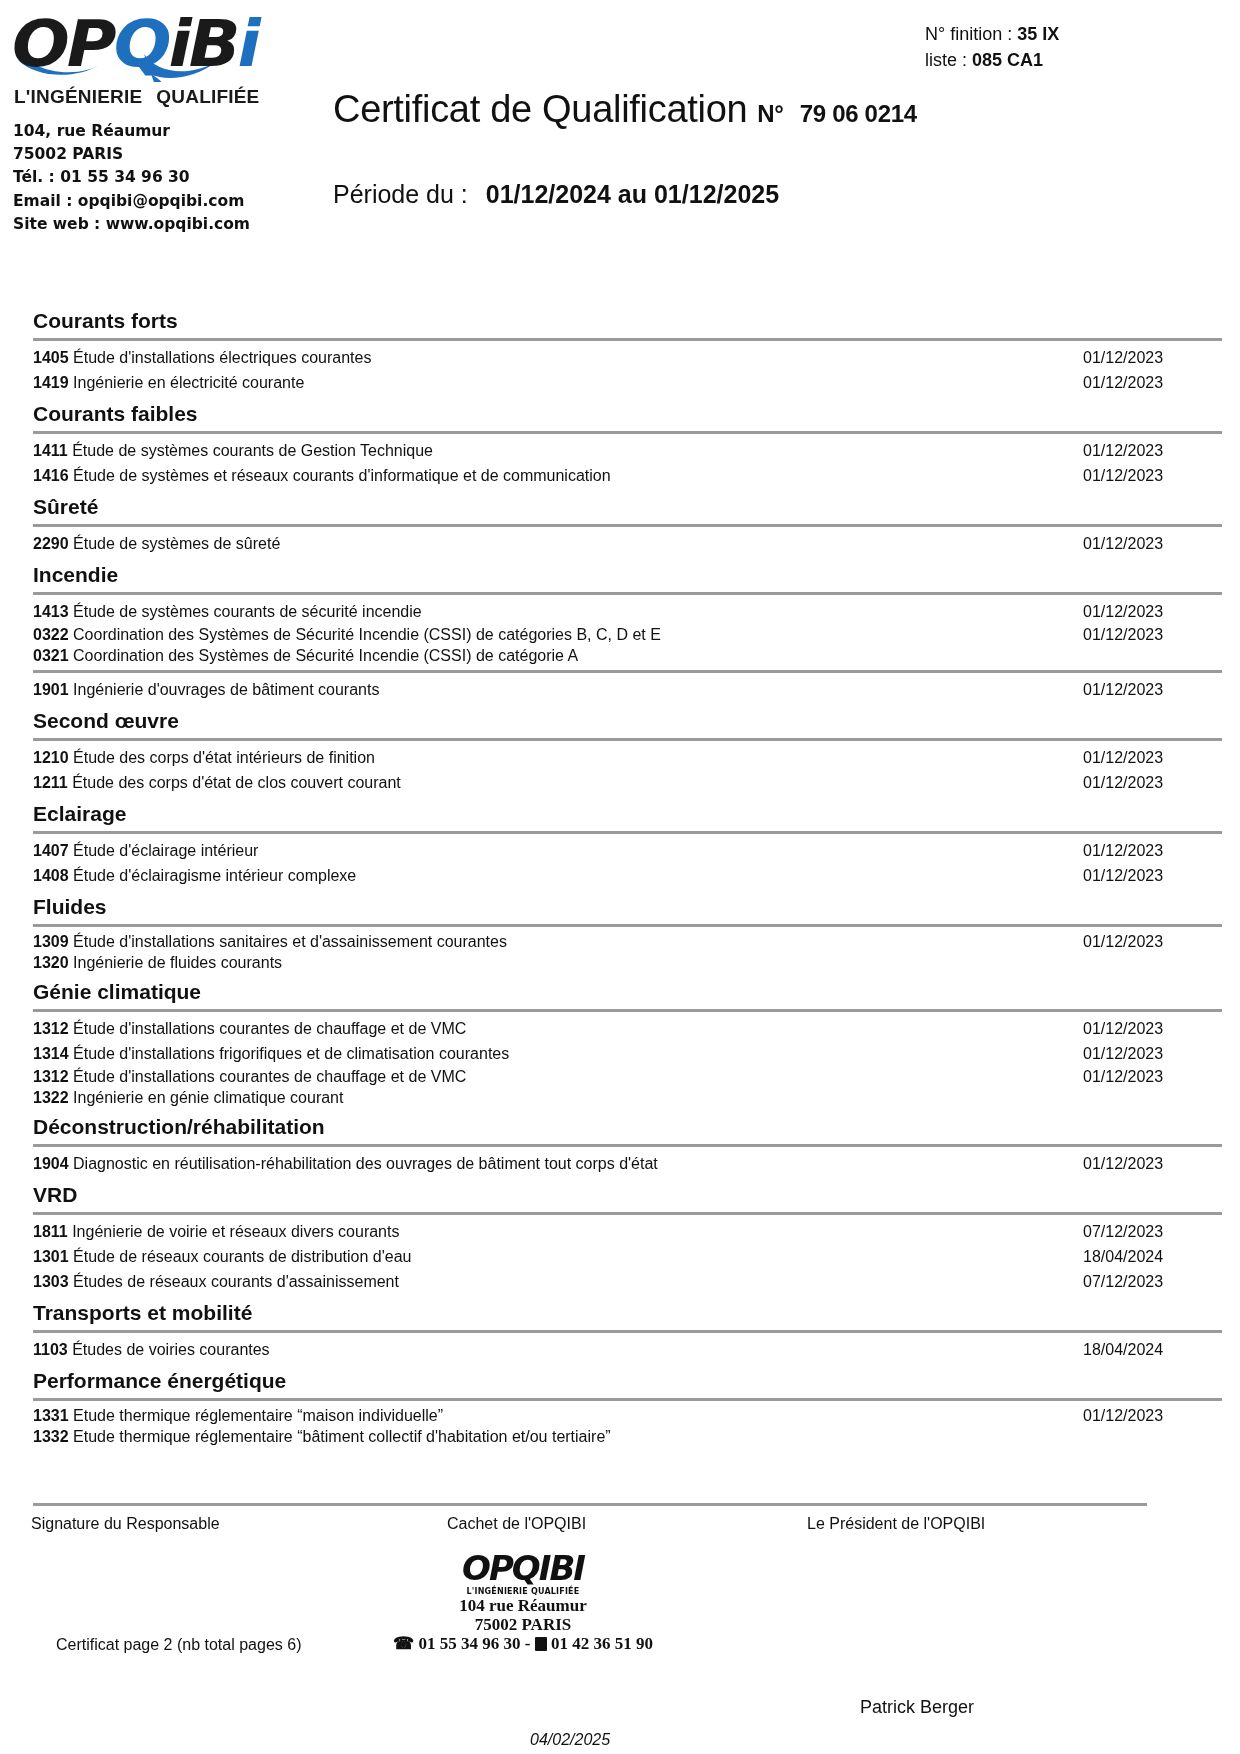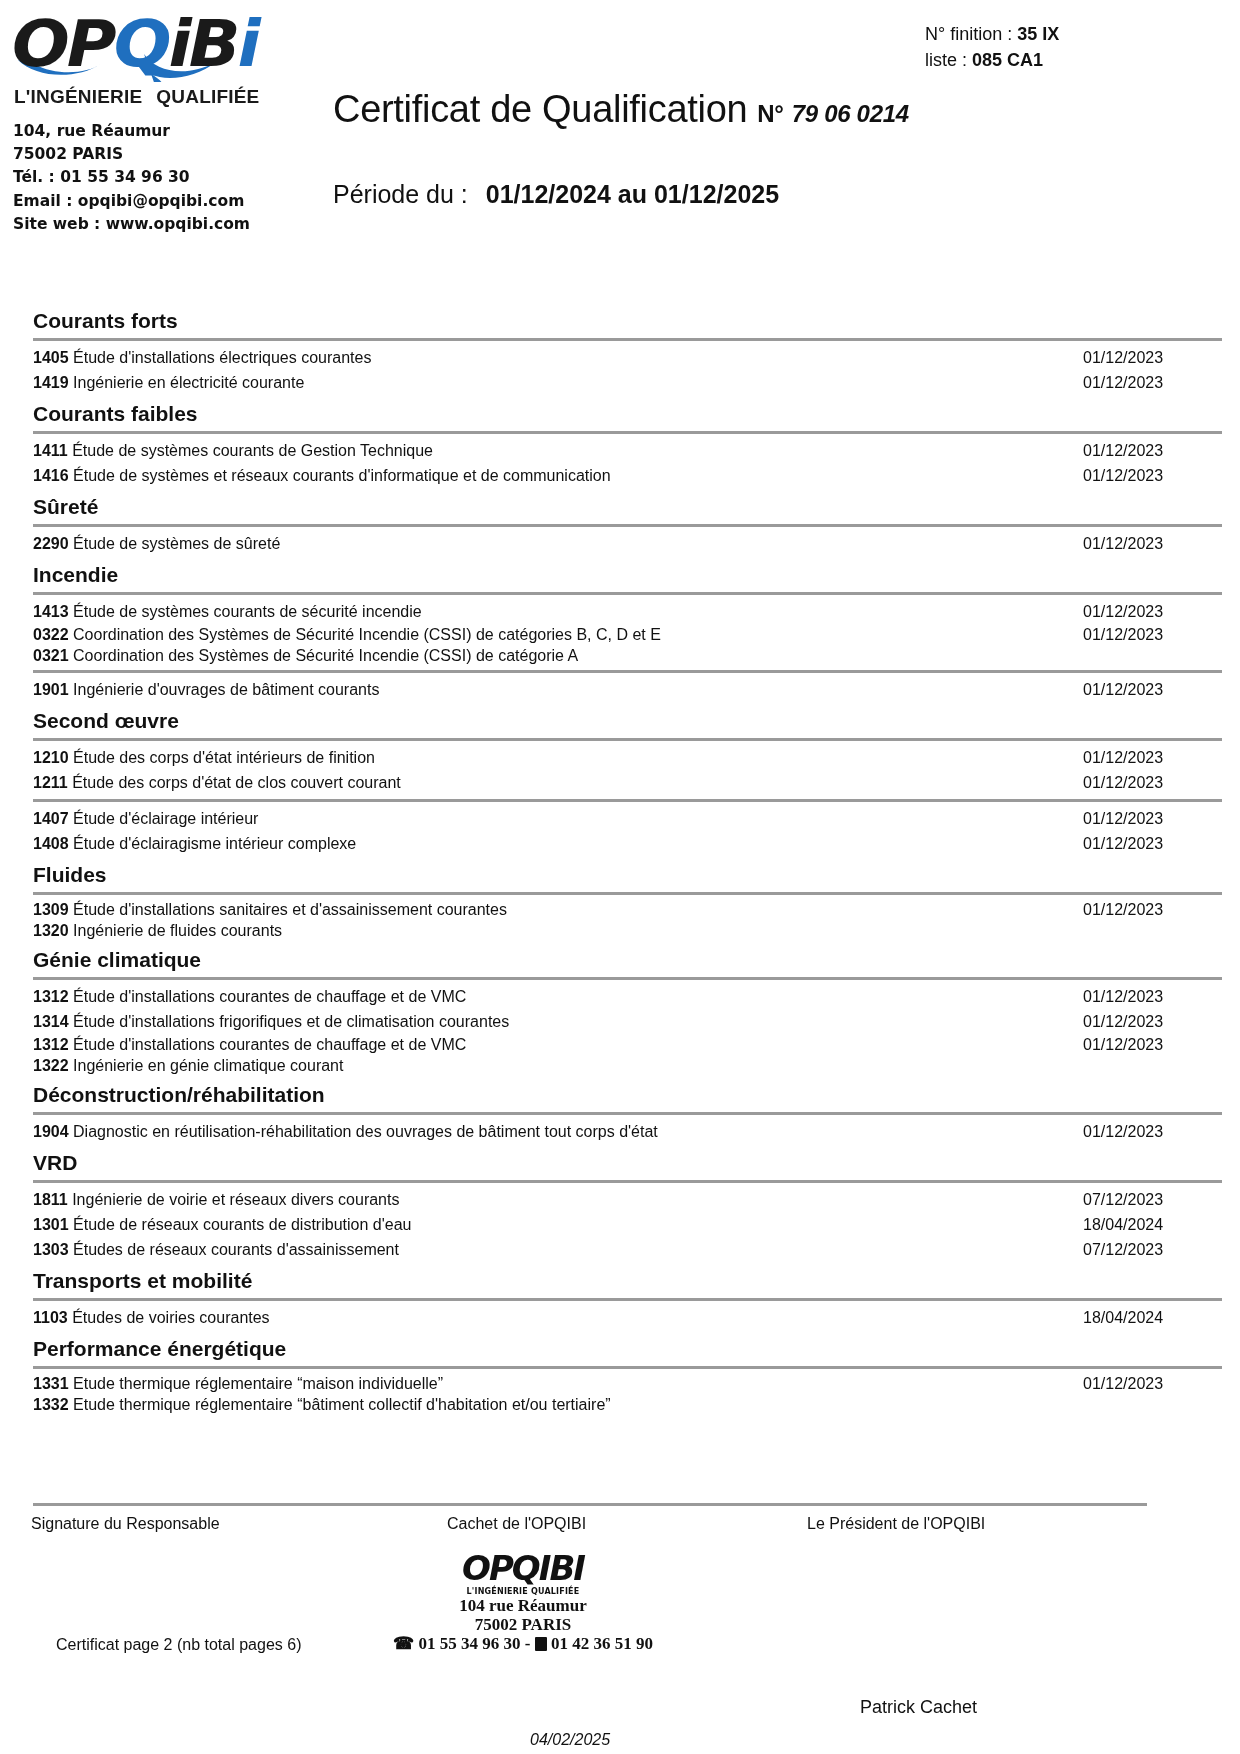--- a/index.html
+++ b/index.html
@@ -20,21 +20,21 @@
 
   #address { left: 13px; top: 120px; font-family: "DejaVu Sans", sans-serif; font-weight: bold;
      font-size: 15.5px; line-height: 23.2px; color: #111; }
   #address div { white-space: nowrap; }
 
   #dossier { left: 925px; top: 21px; font-size: 18px; line-height: 26px; }
   #dossier b { font-weight: bold; }
 
   #title { left: 333px; top: 88px; font-size: 38px; white-space: nowrap; letter-spacing: -0.3px; }
   #title .no { font-size: 24px; font-weight: bold; margin-left: 10px; }
-  #title .no .num { margin-left: 8px; font-style: italic; }
+  #title .no .num { margin-left: 16px; }
 
   #periode { left: 333px; top: 180px; font-size: 25px; white-space: nowrap; }
   #periode b { font-weight: bold; margin-left: 11px; }
 
   
   #sections { left: 33px; top: 306px; width: 1189px; }
   .sec-title { font-weight: bold; font-size: 21px; height: 30px; line-height: 30px; padding-top: 0; }
   .sec-rule { height: 3px; background: #9a9a9a; margin-top: 2px; margin-bottom: 4px; }
   .item { position: relative; font-size: 16px; height: 25px; line-height: 25px; white-space: nowrap; }
   .item.tight { height: 21px; line-height: 21px; }
@@ -135,20 +135,21 @@
   </div>
     <div class="sec">
     <div class="sec-title">Second œuvre</div>
     <div class="sec-rule"></div>
     <div class="items">
         <div class="item"><span class="code">1210</span> <span>Étude des corps d'état intérieurs de finition</span><span class="date">01/12/2023</span></div>
         <div class="item"><span class="code">1211</span> <span>Étude des corps d'état de clos couvert courant</span><span class="date">01/12/2023</span></div>
       </div>
   </div>
     <div class="sec">
+    <div class="sec-title">Eclairage</div>
     <div class="sec-rule"></div>
     <div class="items">
         <div class="item"><span class="code">1407</span> <span>Étude d'éclairage intérieur</span><span class="date">01/12/2023</span></div>
         <div class="item"><span class="code">1408</span> <span>Étude d'éclairagisme intérieur complexe</span><span class="date">01/12/2023</span></div>
       </div>
   </div>
     <div class="sec">
     <div class="sec-title">Fluides</div>
     <div class="sec-rule"></div>
     <div class="items">
@@ -212,16 +213,16 @@
   <div class="sphone">
     <span>☎</span>
     <span>01 55 34 96 30</span>
     <span>-</span>
     <span style="display:inline-block;width:12px;height:14px;background:#111;vertical-align:-2px;border-radius:1px;"></span>
     <span>01 42 36 51 90</span>
   </div>
 </div>
 
 <div id="signature-area" class="abs"></div>
-<div id="president-name" class="abs">Patrick Cachet</div>
+<div id="president-name" class="abs">Patrick Berger</div>
 
 <div id="page-info" class="abs">Certificat page 2 (nb total pages 6)</div>
 <div id="doc-date" class="abs">04/02/2025</div>
 
 </body></html>

